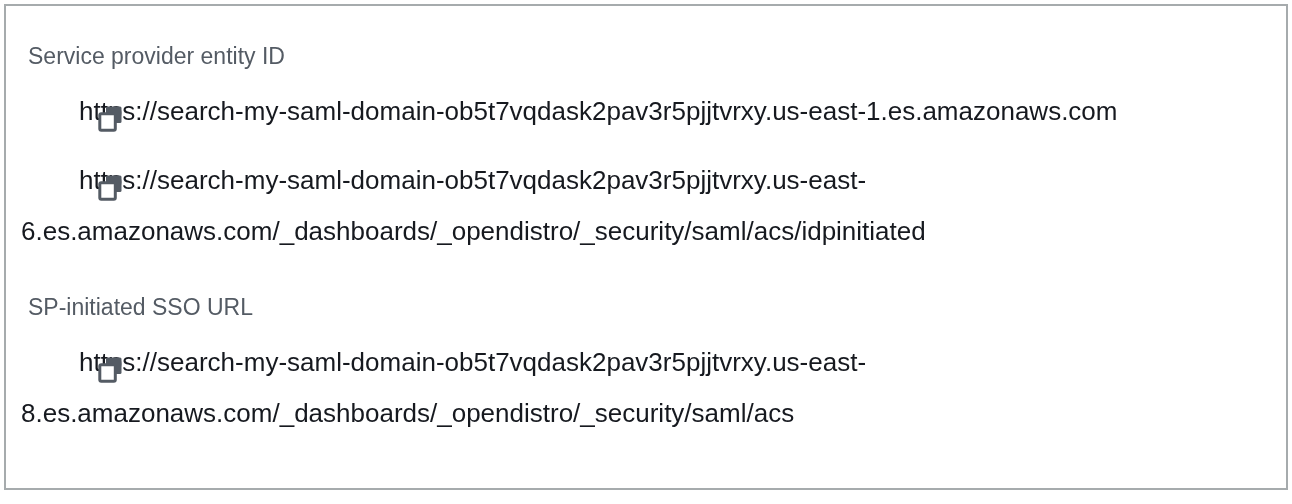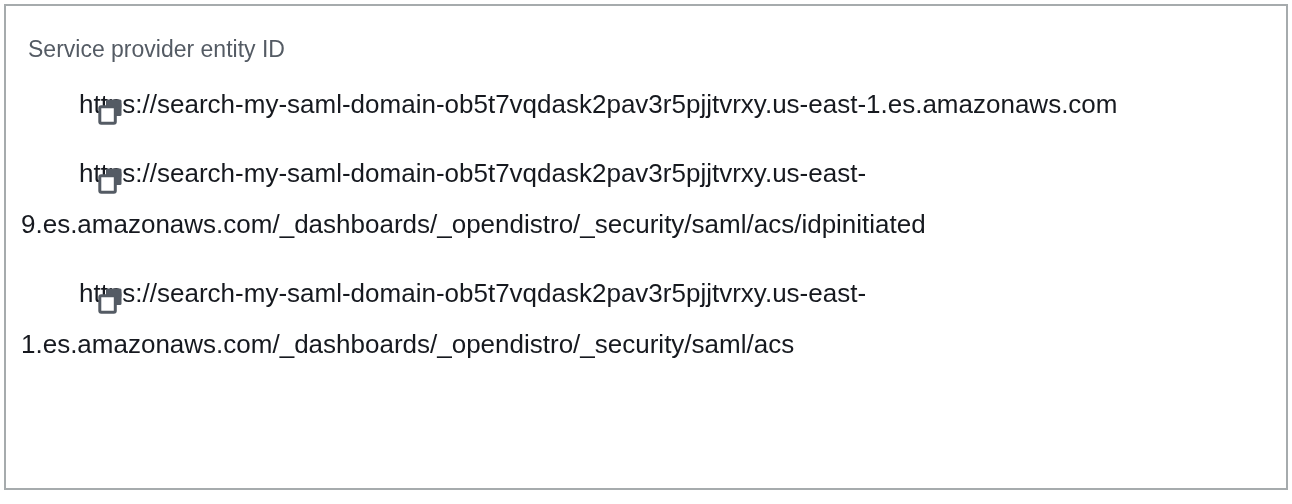--- a/index.html
+++ b/index.html
@@ -17,21 +17,21 @@
     padding: 22px 20px 0 15px;
     overflow: hidden;
   }
   .field-label {
     color: #545b64;
     font-size: 23px;
     line-height: 24px;
     margin: 38px 0 0 7px;
     white-space: nowrap;
   }
-  .field-label.first { margin-top: 9px; }
+  .field-label.first { margin-top: 16px; }
   .url-row {
     position: relative;
     margin-top: 18px;
     font-size: 26px;
     line-height: 51px;
     color: #16191f;
     text-indent: 58px;
   }
   .copy-btn {
     position: absolute;
@@ -66,27 +66,28 @@
   </div>
 
   <div class="url-row">
     <span class="copy-btn">
       <svg width="25" height="27" viewBox="0 0 25 27">
         <rect x="8" y="1.5" width="15.5" height="16.5" rx="1.5" fill="#545b64"></rect>
         <rect x="1.8" y="8.8" width="15.5" height="16.5" rx="1.5" fill="#ffffff" stroke="#545b64" stroke-width="3"></rect>
       </svg>
     </span>
     <span class="url-line1">https://search-my-saml-domain-ob5t7vqdask2pav3r5pjjtvrxy.us-east-</span>
-    <span class="url-line2">9.es.amazonaws.com/_dashboards/_opendistro/_security/saml/acs/idpinitiated</span>
+    <span class="url-line2">6.es.amazonaws.com/_dashboards/_opendistro/_security/saml/acs/idpinitiated</span>
   </div>
 
+  <div class="field-label">SP-initiated SSO URL</div>
   <div class="url-row">
     <span class="copy-btn">
       <svg width="25" height="27" viewBox="0 0 25 27">
         <rect x="8" y="1.5" width="15.5" height="16.5" rx="1.5" fill="#545b64"></rect>
         <rect x="1.8" y="8.8" width="15.5" height="16.5" rx="1.5" fill="#ffffff" stroke="#545b64" stroke-width="3"></rect>
       </svg>
     </span>
     <span class="url-line1">https://search-my-saml-domain-ob5t7vqdask2pav3r5pjjtvrxy.us-east-</span>
-    <span class="url-line2">1.es.amazonaws.com/_dashboards/_opendistro/_security/saml/acs</span>
+    <span class="url-line2">8.es.amazonaws.com/_dashboards/_opendistro/_security/saml/acs</span>
   </div>
 
 </div>
 
 </body></html>

